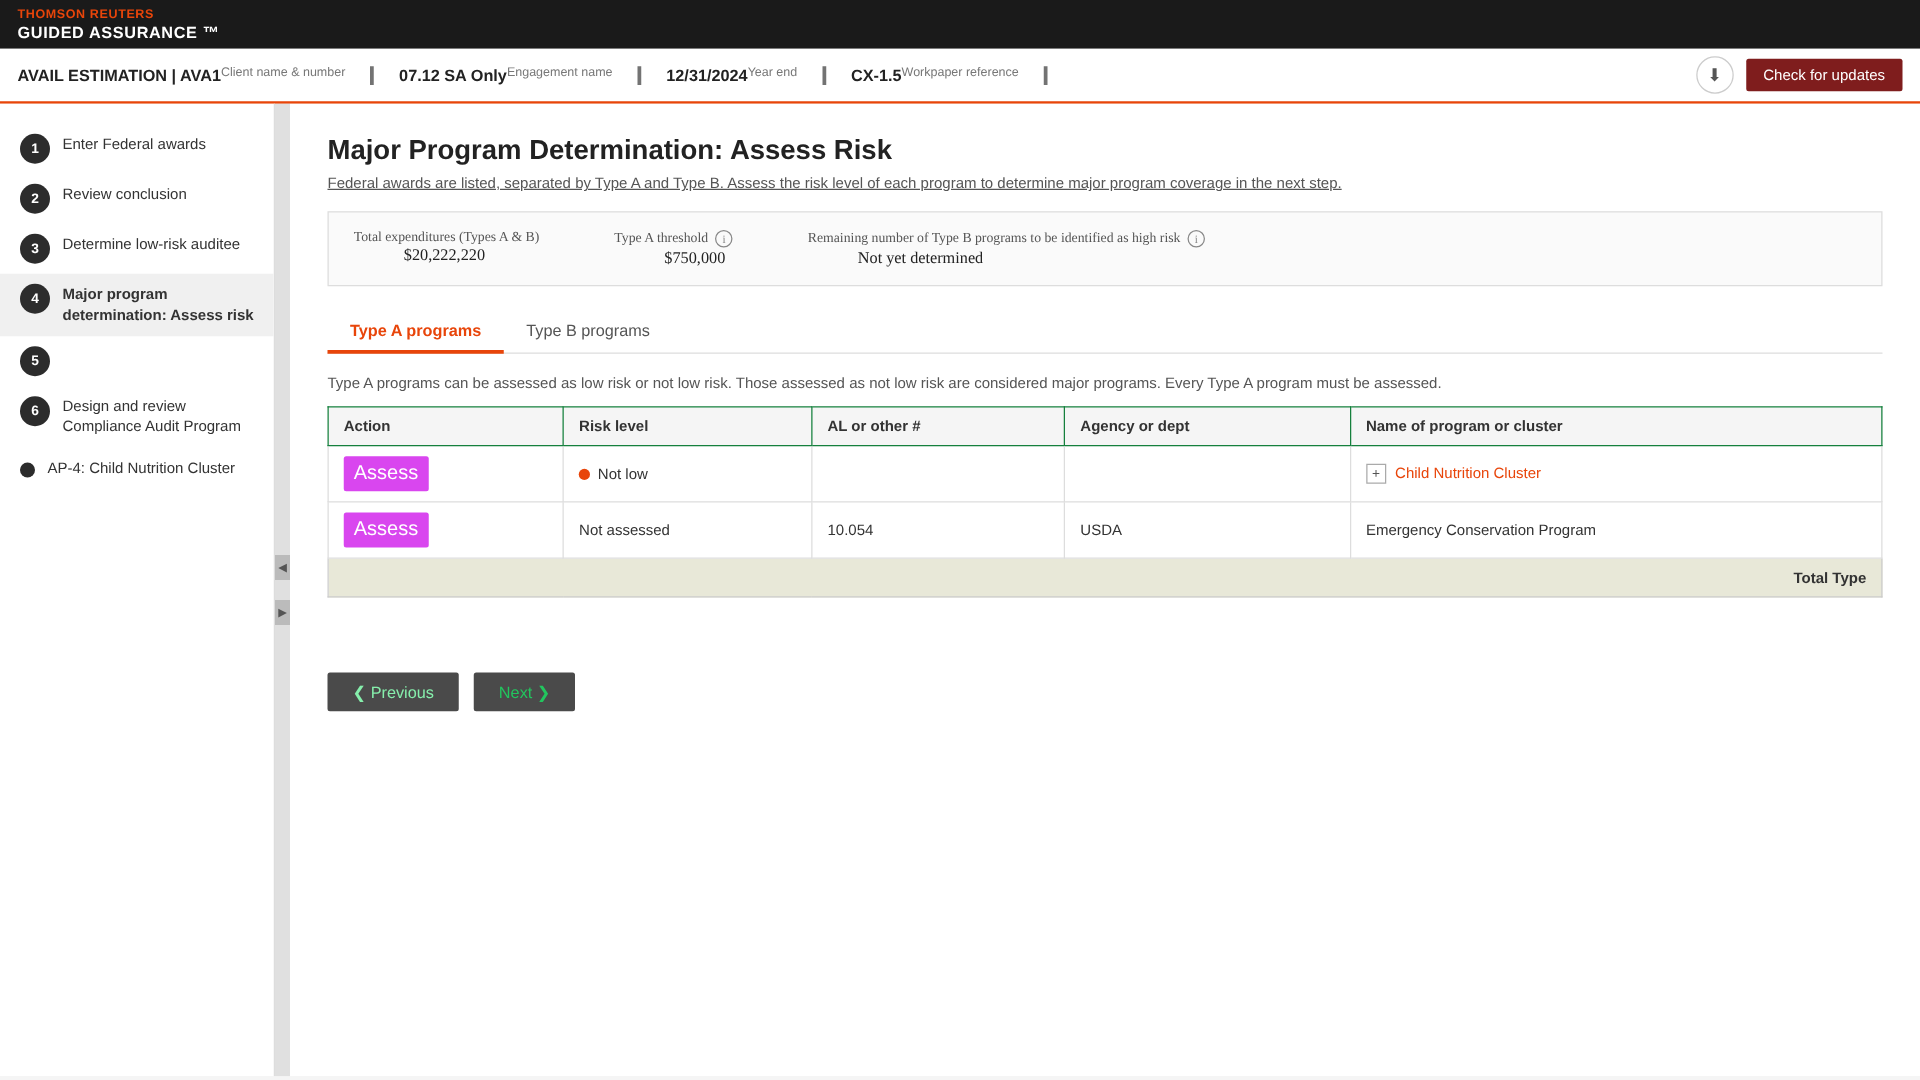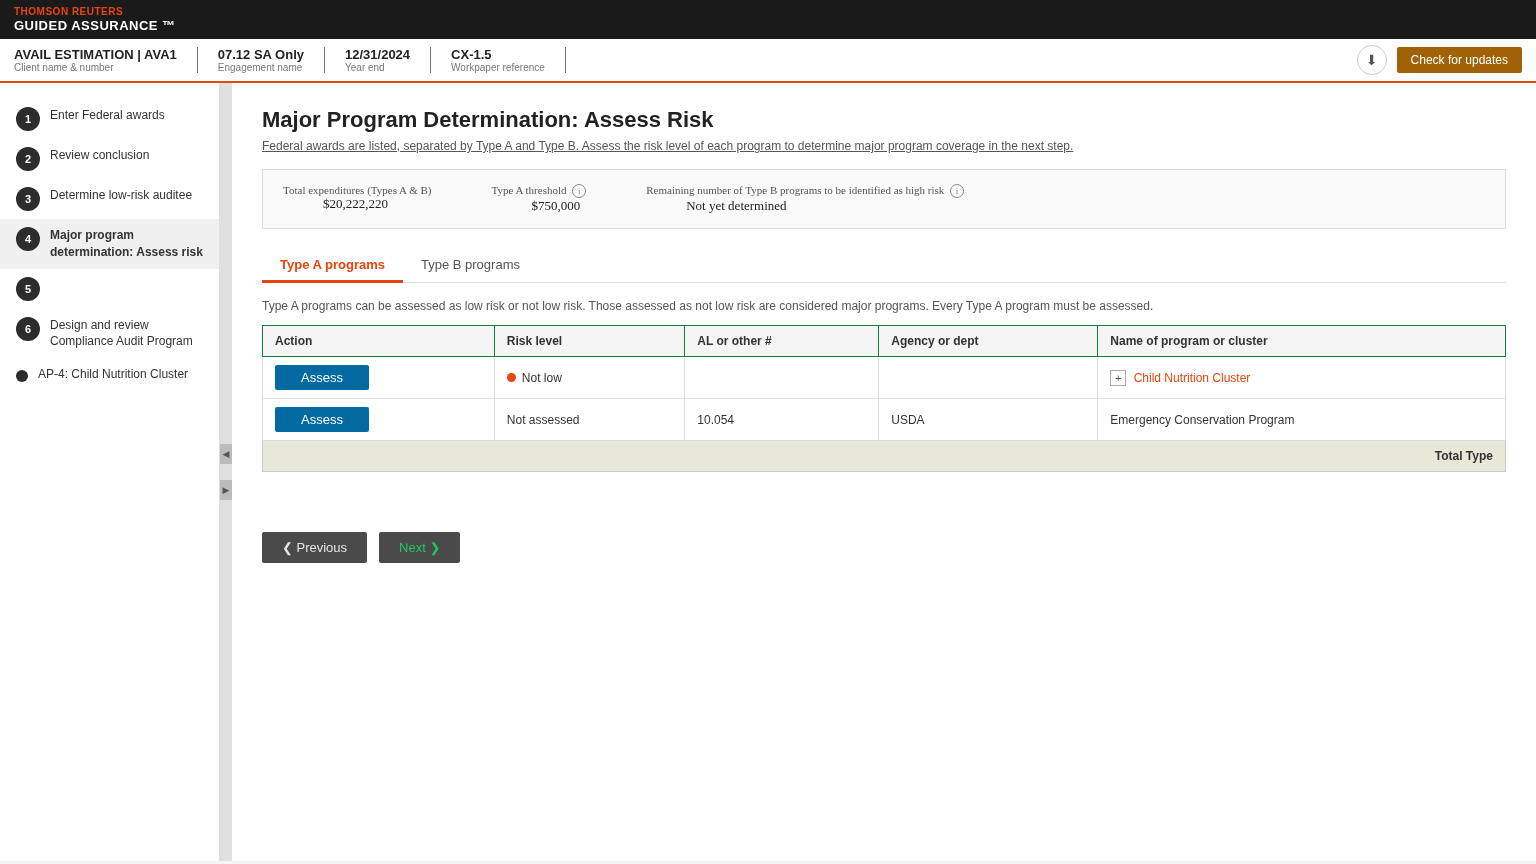--- a/index.html
+++ b/index.html
@@ -30,43 +30,43 @@
     .header-bar {
       background: #fff;
       border-bottom: 2px solid #e8450a;
       display: flex;
       align-items: center;
       padding: 6px 14px;
       gap: 0;
     }
     .header-section {
       display: flex;
-      flex-direction: column;
+      flex-direction: row;
       padding: 0 20px;
-      border-right: 1px solid #737373;
+      border-right: 3px solid #737373;
       justify-content: center;
     }
     .header-section:first-child { padding-left: 0; }
     .header-section-label {
       font-size: 10px;
       color: #777;
     }
     .header-section-value {
       font-size: 13px;
       font-weight: 600;
       color: #222;
     }
     .header-actions {
       margin-left: auto;
       display: flex;
       align-items: center;
       gap: 10px;
     }
     .check-updates-btn {
-      background: #a16207;
+      background: #7f1d1d;
       color: #fff;
       border: none;
       padding: 6px 14px;
       font-size: 12px;
       cursor: pointer;
       border-radius: 2px;
     }
     .download-icon-btn {
       background: none;
       border: 1px solid #ccc;
@@ -238,25 +238,25 @@
       text-align: left;
       font-weight: 600;
       color: #333;
     }
     .data-table td {
       border: 1px solid #ddd;
       padding: 8px 12px;
       vertical-align: middle;
     }
     .assess-btn {
-      background: #0369a1;
+      background: #d946ef;
       color: #fff;
       border: none;
-      padding: 5px 26px;
-      font-size: 13px;
+      padding: 5px 8px;
+      font-size: 16px;
       cursor: pointer;
       border-radius: 2px;
     }
     .risk-badge {
       display: flex;
       align-items: center;
       gap: 6px;
     }
     .risk-dot {
       width: 9px;
@@ -297,21 +297,21 @@
     }
     .nav-btn {
       padding: 8px 20px;
       font-size: 13px;
       cursor: pointer;
       border-radius: 2px;
       border: none;
     }
     .nav-btn.prev {
       background: #4a4a4a;
-      color: #e5e5e5;
+      color: #86efac;
     }
     .nav-btn.next {
       background: #4a4a4a;
       color: #22c55e;
     }
 
     
     .info-icon {
       display: inline-flex;
       align-items: center;

